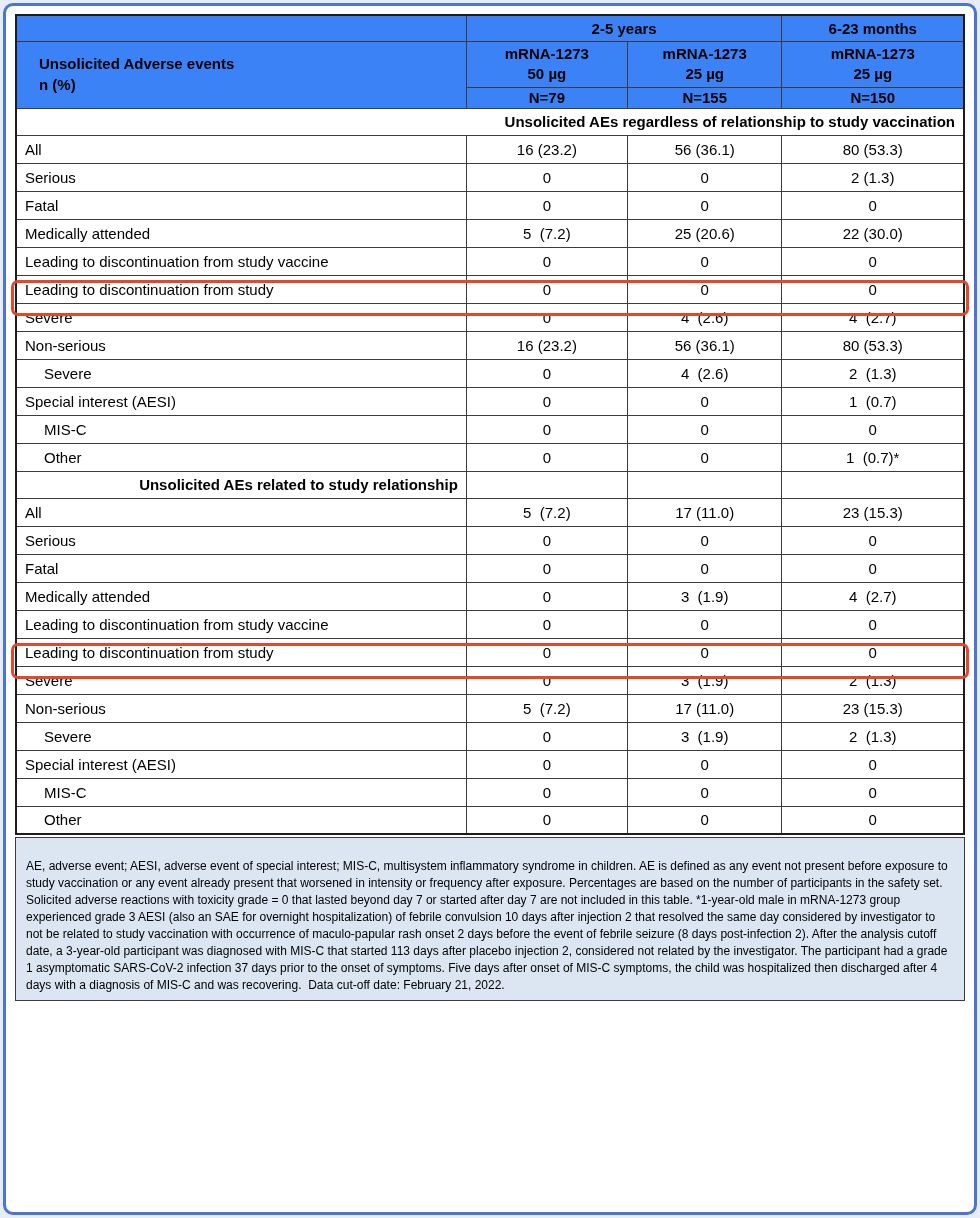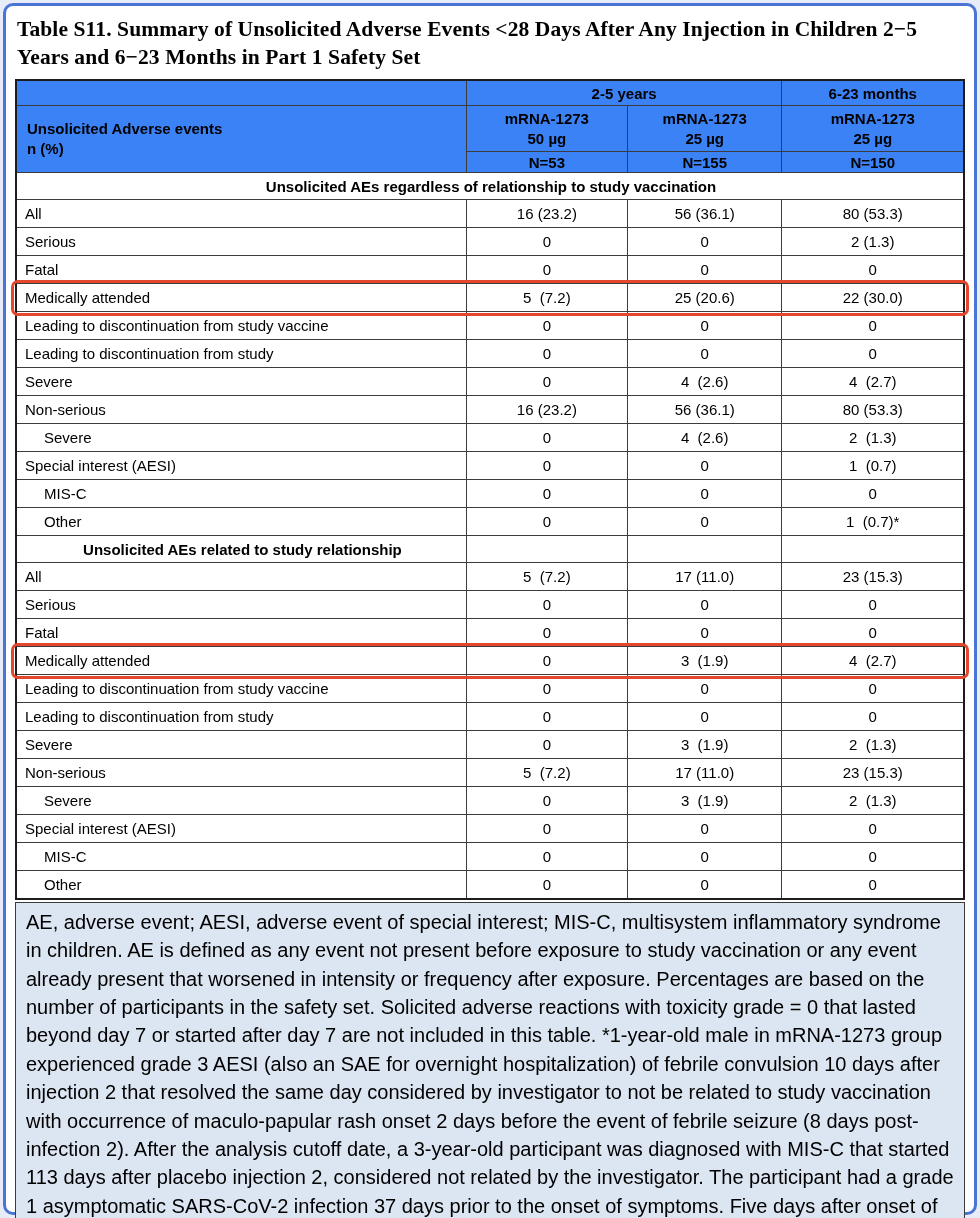--- a/index.html
+++ b/index.html
@@ -21,44 +21,43 @@
   }
   .aetable th, .aetable td {
     border:1.5px solid #3c3c3c; box-sizing:border-box;
     font-size:15px; color:#000; padding:1px 8px;
   }
   .aetable thead th { background:#3b82f6; font-weight:bold; }
   .aetable tr.r1 th { height:26px; }
   .aetable tr.r2 th { height:46px; line-height:1.35; }
   .aetable tr.r3 th { height:21px; }
   .aetable th.corner, .aetable th.rowhead { text-align:left; }
-  .aetable th.rowhead { vertical-align:middle; padding-left:10px; }
+  .aetable th.rowhead { vertical-align:middle; padding-left:22px; }
   .aetable th.group, .aetable th.dose, .aetable th.ncell { text-align:center; }
   .aetable tbody td { background:#ffffff; height:28px; }
   .aetable tr.section-row td { font-weight:bold; height:27px; }
-  .aetable td.section-label { text-align:center; padding-left:10px; }
+  .aetable td.section-label { text-align:right; padding-left:10px; }
   .aetable td.label { text-align:left; }
   .aetable td.label.indent { padding-left:27px; }
   .aetable td.val { text-align:center; white-space:pre; }
   .footnote {
     margin-top:2px; border:1.5px solid #3c3c3c; background:#dce6f2;
-    padding:5px 10px 6px 10px; font-size:20px; line-height:1.42;
+    padding:20px 10px 6px 10px; font-size:12px; line-height:1.42;
     color:#000; white-space:pre-wrap; box-sizing:border-box;
   }
   .red-box {
     position:absolute; border:3.5px solid #e5472c; border-radius:7px;
     pointer-events:none; box-sizing:border-box; background:transparent;
   }
 </style>
 </head>
 <body>
 
 <div class="frame">
 
-  <div class="title">Table S11. Summary of Unsolicited Adverse Events &lt;28 Days After Any Injection in Children 2−5 Years and 6−23 Months in Part 1 Safety Set</div>
 
   <table class="aetable">
     <colgroup>
       <col style="width:47.5%">
       <col style="width:17.0%">
       <col style="width:16.3%">
       <col style="width:19.2%">
     </colgroup>
     <thead>
       <tr class="r1">
@@ -78,21 +77,21 @@
         <th class="dose">
           <div>mRNA-1273</div>
           <div>25 µg</div>
         </th>
         <th class="dose">
           <div>mRNA-1273</div>
           <div>25 µg</div>
         </th>
       </tr>
       <tr class="r3">
-        <th class="ncell">N=53</th>
+        <th class="ncell">N=79</th>
         <th class="ncell">N=155</th>
         <th class="ncell">N=150</th>
       </tr>
     </thead>
     <tbody>
         <tr class="section-row">
           <td class="section-label" colspan="4">Unsolicited AEs regardless of relationship to study vaccination</td>
         </tr>
         <tr>
           <td class="label">All</td>

